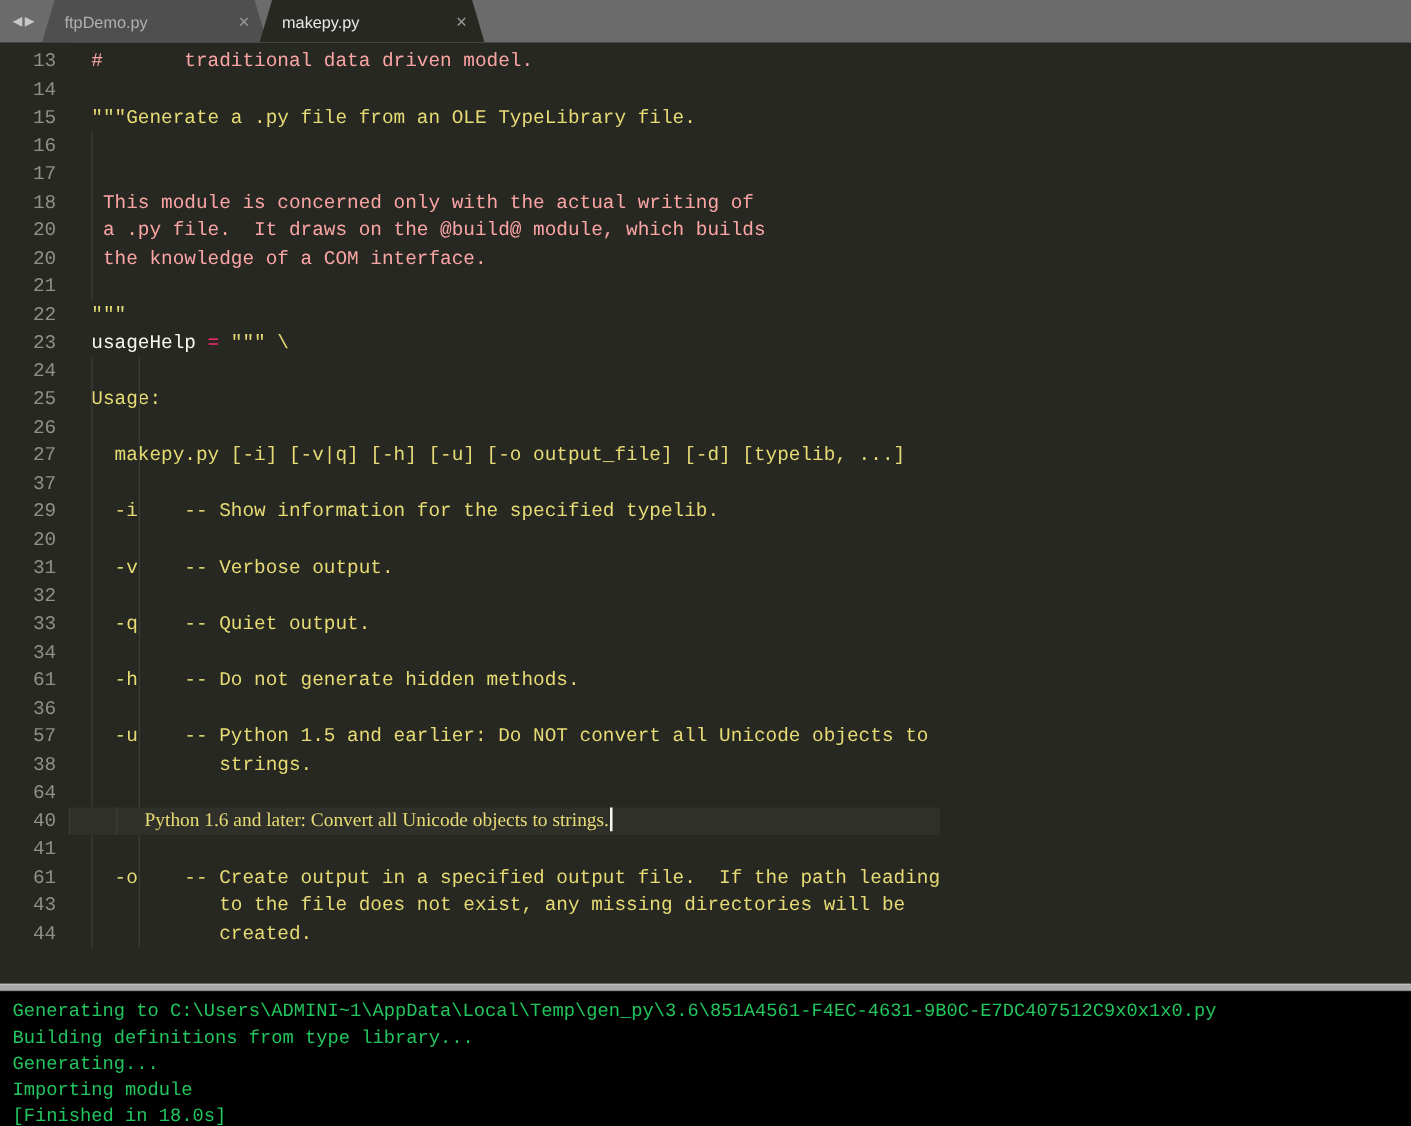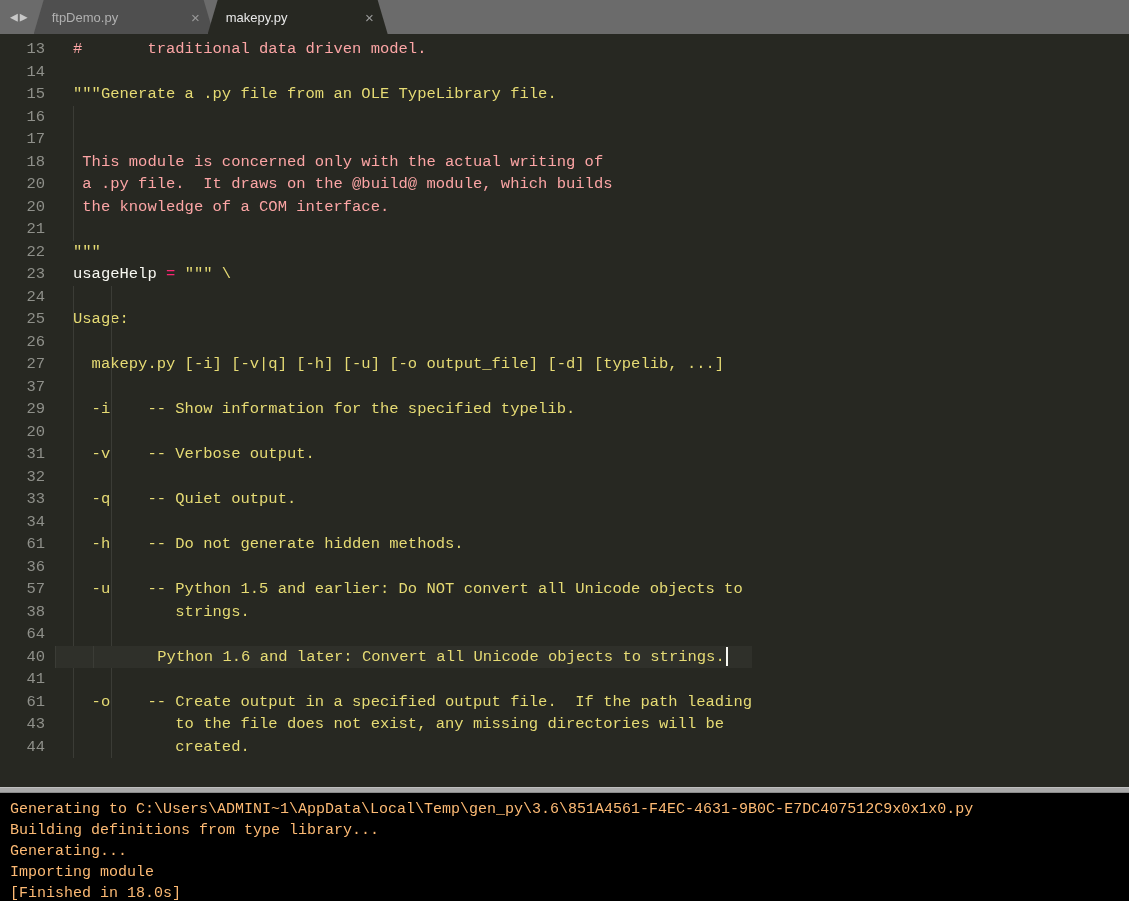--- a/index.html
+++ b/index.html
@@ -75,21 +75,23 @@
   .gutter div { height: 22.5px; }
   .code {
     padding: 4px 0 0 18px;
     white-space: pre;
     position: relative;
   }
   .code-line { height: 22.5px; position: relative; }
   .code-line.current {
     background: rgba(255,255,255,0.04);
     margin-left: -18px;
+    padding-left: 18px;
     width: calc(100% + 18px);
+    font-family: Liberation Serif, serif;
   }
   .guide {
     border-left: 1px solid #3b3c36;
     position: absolute;
     top: 0;
     bottom: 0;
   }
   .c-comment { color: #fca5a5; text-align: right; }
   .c-string  { color: #e6db74; }
   .c-op      { color: #f92672; }
@@ -102,21 +104,21 @@
     margin-left:1px;
   }
   .panel-sep {
     height: 6px;
     background: #a9a9a9;
     border-top: 1px solid #bfbfbf;
     border-bottom: 1px solid #8a8a8a;
   }
   .console {
     background: #000;
-    color: #fdba74;
+    color: #22c55e;
     padding: 6px 10px;
     font-size: 15px;
     line-height: 21px;
     white-space: pre;
     height: 108px;
     overflow: hidden;
   }
 </style>
 </head>
 <body>

